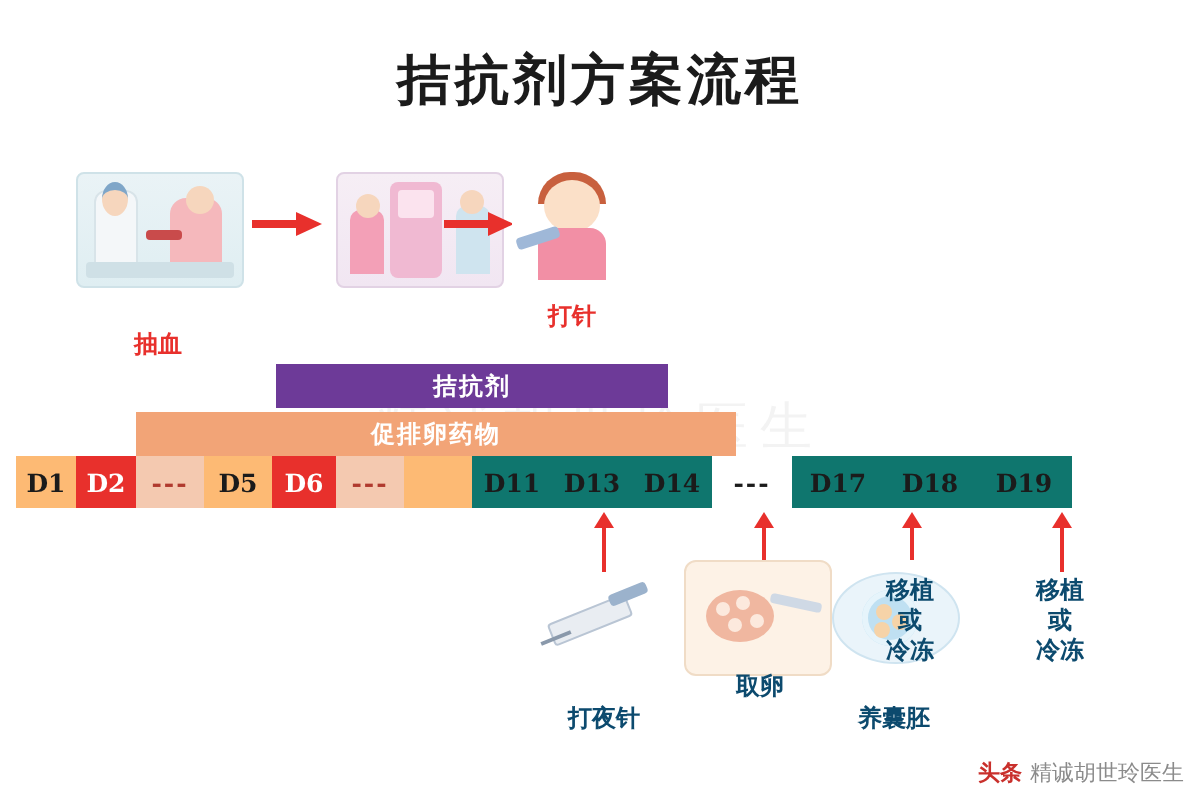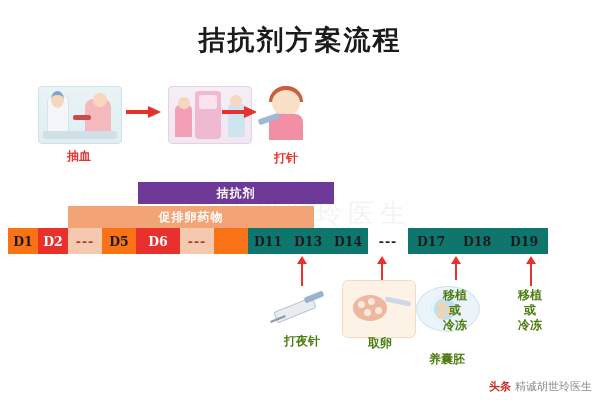--- a/index.html
+++ b/index.html
@@ -156,21 +156,21 @@
     display: flex;
     align-items: center;
     justify-content: center;
     letter-spacing: 1px;
   }
   #bar-antagonist {
     left: 138px; top: 182px; width: 196px; height: 22px;
     background: #6d3a98;
   }
   #bar-ovulation {
-    left: 68px; top: 206px; width: 246px; height: 22px;
+    left: 68px; top: 206px; width: 300px; height: 22px;
     background: #f2a477;
   }
 
   
   #timeline {
     position: absolute;
     left: 8px; top: 228px;
     width: 568px; height: 26px;
     display: flex;
   }
@@ -178,21 +178,21 @@
     height: 26px;
     display: flex;
     align-items: center;
     justify-content: center;
     font-size: 12.5px;
     font-weight: bold;
     color: #1b1b1b;
     font-family: "DejaVu Serif", "Liberation Serif", serif;
     box-sizing: border-box;
   }
-  .day.plain { background: #f97316; }
+  .day.plain { background: #fdba74; }
   .day.red   { background: #e8302c; color: #ffffff; }
   .day.dash  { background: #f4c9b0; color: #b03a2e; letter-spacing: 1px; }
   .day.white { background: #0f766e; color: #1b1b1b; }
   .day.sep   { background: #ffffff; color: #1b1b1b; letter-spacing: 1px; }
 
   
   .ann-arrow-line {
     position: absolute;
     width: 2px;
     background: #e8302c;
@@ -250,21 +250,21 @@
     box-shadow: inset 0 0 0 3px #e6f4fb;
   }
   #pic6 .cell {
     position: absolute; width: 8px; height: 8px; background: #f6d3a8;
     border-radius: 50%;
   }
 
   
   .redlabel {
     position: absolute;
-    color: #4d7c0f;
+    color: #0c4a6e;
     font-size: 12px;
     font-weight: bold;
     text-align: center;
     line-height: 15px;
   }
 
   
   #footer {
     position: absolute;
     right: 8px; bottom: 6px;
@@ -298,21 +298,21 @@
   <div id="wm-center">精诚胡世玲医生</div>
 
   <div class="illus" id="pic1">
     <div class="nurse"></div>
     <div class="nurse-head"></div>
     <div class="patient"></div>
     <div class="patient-head"></div>
     <div class="tube"></div>
     <div class="table"></div>
   </div>
-  <div class="illus-caption" style="left:39px; top:148px;">抽血</div>
+  <div class="illus-caption" style="left:39px; top:164px;">抽血</div>
 
   <div class="arrow-tail" style="left:126px; top:110px; width:22px;"></div>
   <div class="arrow" style="left:148px; top:106px;"></div>
 
   <div class="illus" id="pic2">
     <div class="machine"></div>
     <div class="screen"></div>
     <div class="doc-left"></div>
     <div class="doc-left-head"></div>
     <div class="doc-right"></div>
@@ -331,21 +331,21 @@
   <div class="illus-caption" style="left:246px; top:150px;">打针</div>
 
   <div class="bar" id="bar-antagonist">拮抗剂</div>
   <div class="bar" id="bar-ovulation">促排卵药物</div>
 
   <div id="timeline">
     <div class="day plain" style="width:30px">D1</div>
     <div class="day red" style="width:30px">D2</div>
     <div class="day dash" style="width:34px">---</div>
     <div class="day plain" style="width:34px">D5</div>
-    <div class="day red" style="width:44px">D6</div>
+    <div class="day red" style="width:32px">D6</div>
     <div class="day dash" style="width:34px">---</div>
     <div class="day plain" style="width:34px"></div>
     <div class="day white" style="width:40px">D11</div>
     <div class="day white" style="width:40px">D13</div>
     <div class="day white" style="width:40px">D14</div>
     <div class="day sep" style="width:40px">---</div>
     <div class="day white" style="width:46px">D17</div>
     <div class="day white" style="width:46px">D18</div>
     <div class="day white" style="width:48px">D19</div>
   </div>
@@ -360,21 +360,21 @@
   <div class="ann-arrow-head" style="left:451px; top:256px;"></div>
 
   <div class="ann-arrow-line" style="left:530px; top:262px; height:24px;"></div>
   <div class="ann-arrow-head" style="left:526px; top:256px;"></div>
 
   <div id="pic4">
     <div class="barrel"></div>
     <div class="plunger"></div>
     <div class="needle"></div>
   </div>
-  <div class="redlabel" style="left:272px; top:334px; width:60px;">打夜针</div>
+  <div class="redlabel" style="left:272px; top:352px; width:60px;">打夜针</div>
 
   <div id="pic5">
     <div class="ovary"></div>
     <div class="follicle" style="left:15px; top:20px;"></div>
     <div class="follicle" style="left:25px; top:17px;"></div>
     <div class="follicle" style="left:21px; top:28px;"></div>
     <div class="follicle" style="left:32px; top:26px;"></div>
     <div class="probe"></div>
   </div>
   <div class="redlabel" style="left:352px; top:336px; width:56px;">取卵</div>

